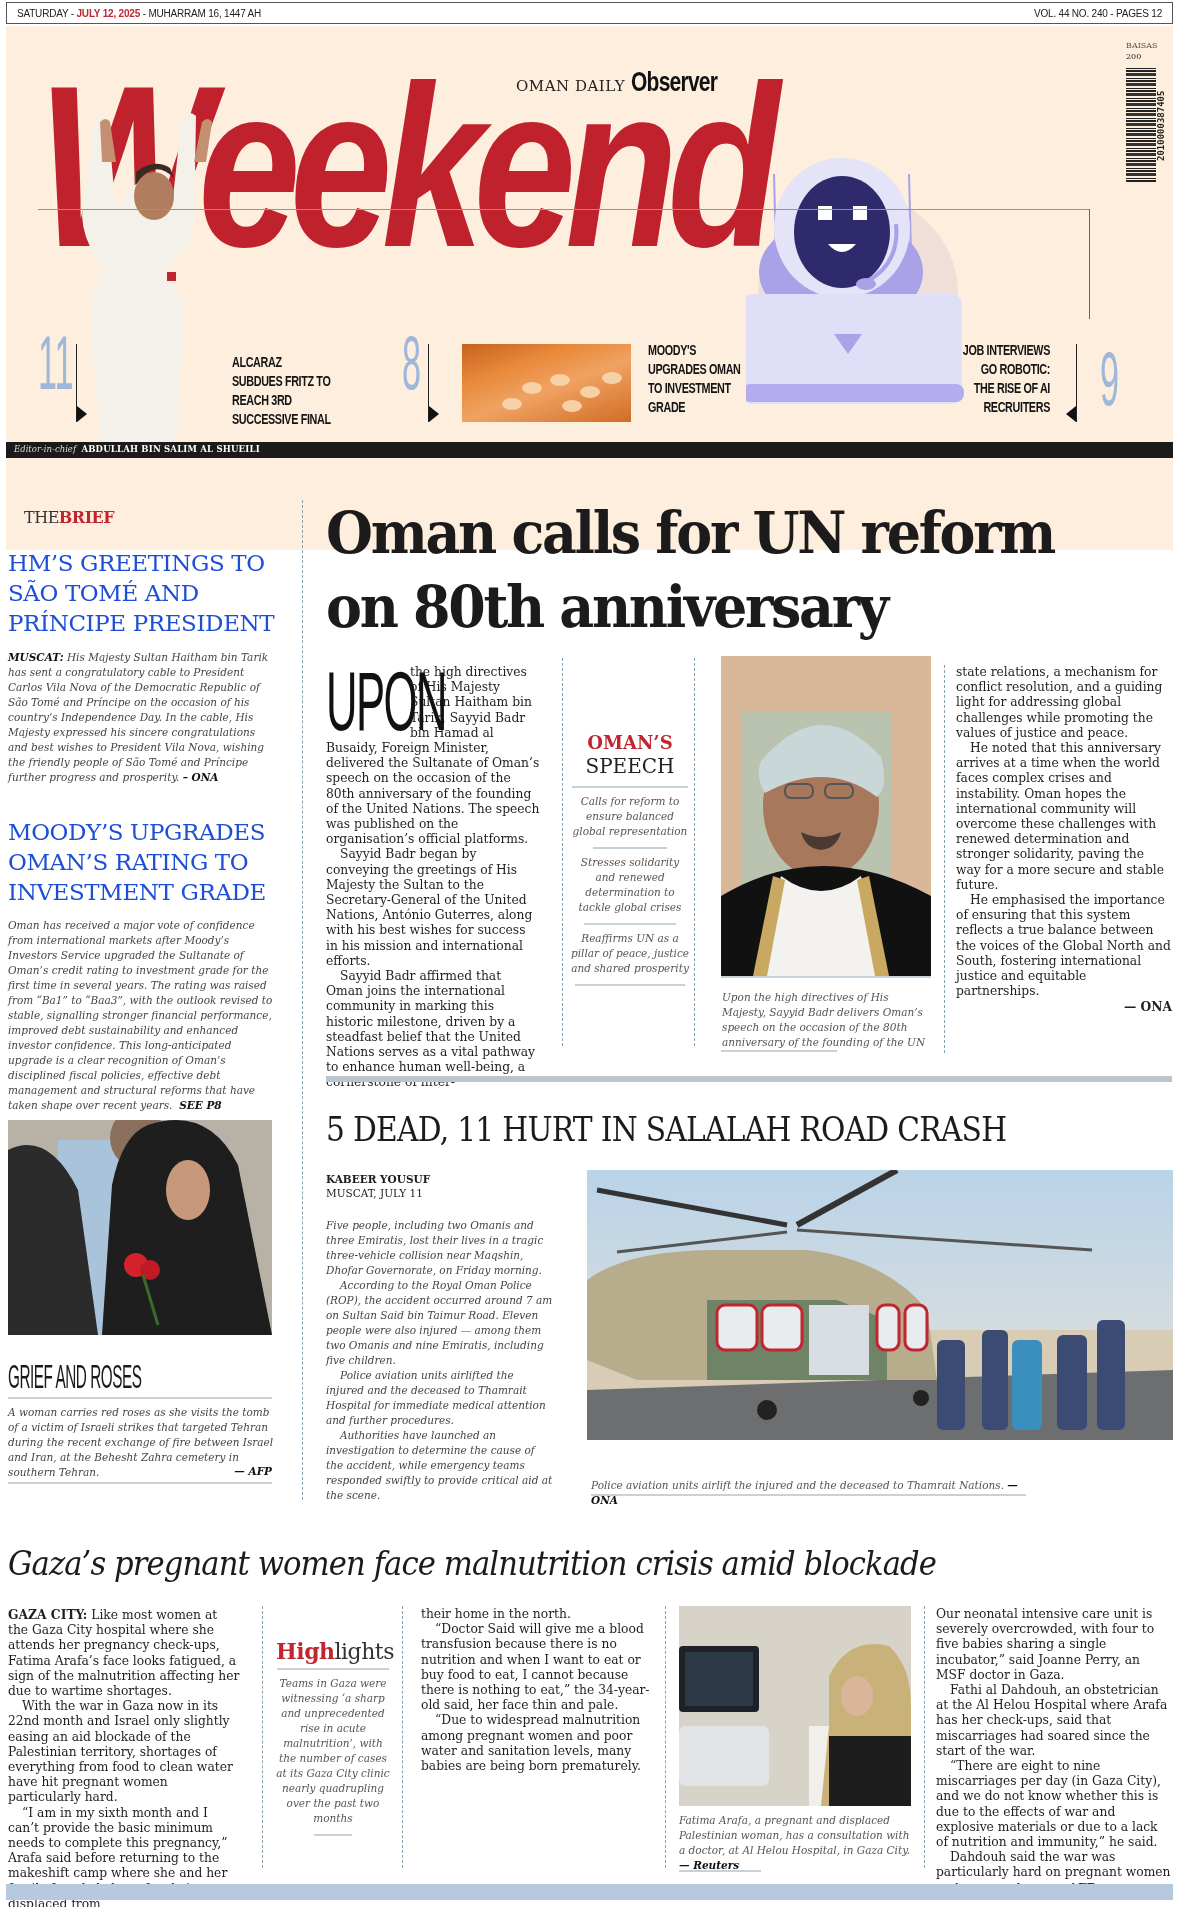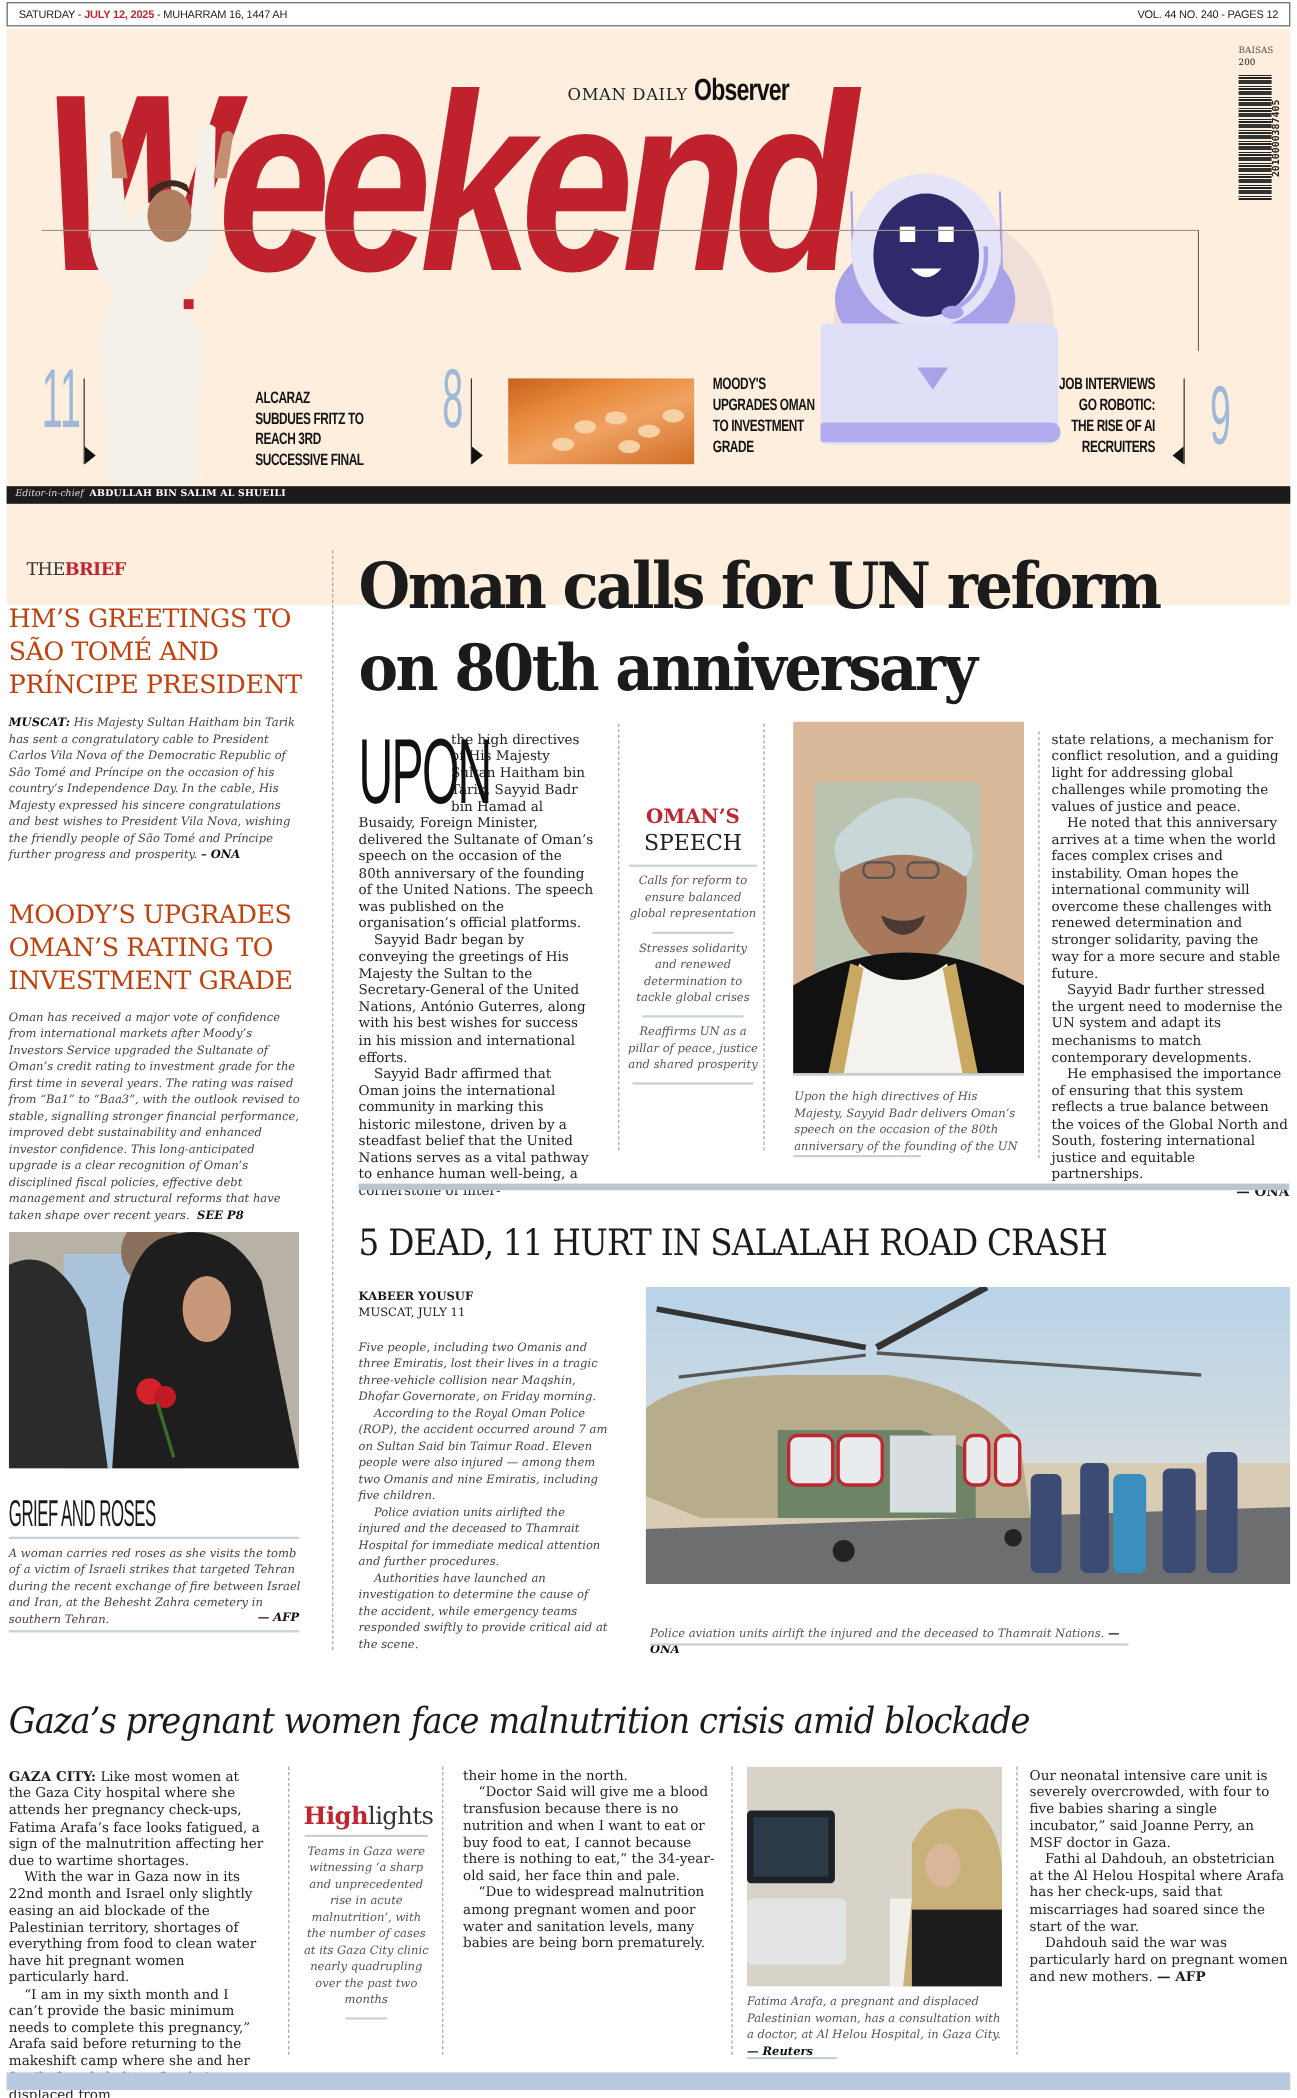--- a/index.html
+++ b/index.html
@@ -44,21 +44,21 @@
     background: linear-gradient(160deg, #c8611d 0%, #e88a3b 30%, #f0a262 55%, #d06d26 100%); overflow: hidden; }
   .refinery i { position: absolute; width: 20px; height: 12px; border-radius: 50%; background: #f7d1a6; }
 
   .editor { left: 6px; top: 442px; width: 1167px; height: 16px; background: #1c1a1a; color: #fff; font-size: 8.5px; padding: 2px 8px; }
   .editor em { font-style: italic; color: #ddd; }
   .editor b { font-weight: bold; letter-spacing: 0.2px; }
 
   
   .brief-tag { left: 8px; top: 508px; font-size: 16px; color: #333; letter-spacing: -0.5px; margin-left: 16px; }
   .brief-tag b { color: #c0262f; }
-  .lh { font-size: 23px; line-height: 30px; color: #c2410c; letter-spacing: -0.4px; }
+  .lh { font-size: 23px; line-height: 30px; color: #1d4ed8; letter-spacing: -0.4px; }
   .small-it { font-style: italic; font-size: 10.5px; line-height: 15px; color: #444; }
   .small-it b { font-style: italic; color: #111; }
   .col-div { width: 1px; background: transparent; border-left: 1px dashed #8aa1b1; }
 
   .photo { overflow: hidden; }
   .grief-title { left: 8px; top: 1357px; font-family: "Liberation Sans", sans-serif; font-weight: normal; font-size: 34px;
     color: #1a1a1a; transform: scaleX(0.45); transform-origin: left top; letter-spacing: -1px; }
   .thin-rule { height: 2px; background: #c6d2d9; }
 
   
@@ -243,21 +243,20 @@
   <path d="M52 220 l-20 100 h14 l18-96z M148 220 l20 100 h-14 l-18-96z" fill="#c9a862"></path>
 </svg>
 <div class="abs thin-rule" style="left:721px; top:976px; width:210px; height:2px;"></div>
 <div class="abs cap" style="left:722px; top:990px; width:210px;">Upon the high directives of His Majesty, Sayyid Badr delivers Oman’s speech on the occasion of the 80th anniversary of the founding of the UN</div>
 <div class="abs thin-rule" style="left:721px; top:1050px; width:116px;"></div>
 
 <div class="abs col-div" style="left:944px; top:665px; height:388px;"></div>
 <div class="abs body" style="left:956px; top:665px; width:216px;">
   <p class="noindent">state relations, a mechanism for conflict resolution, and a guiding light for addressing global challenges while promoting the values of justice and peace.</p>
   <p>He noted that this anniversary arrives at a time when the world faces complex crises and instability. Oman hopes the international community will overcome these challenges with renewed determination and stronger solidarity, paving the way for a more secure and stable future.</p>
-  <p>Sayyid Badr further stressed the urgent need to modernise the UN system and adapt its mechanisms to match contemporary developments.</p>
   <p>He emphasised the importance of ensuring that this system reflects a true balance between the voices of the Global North and South, fostering international justice and equitable partnerships.</p>
   <div style="text-align:right; font-weight:bold;">— ONA</div>
 </div>
 
 <div class="abs gray-bar" style="left:326px; top:1076px; width:846px;"></div>
 
 <div class="abs crash-head">5 DEAD, 11 HURT IN SALALAH ROAD CRASH</div>
 <div class="abs byline" style="left:326px; top:1172px; width:230px;">
   <div><b>KABEER YOUSUF</b></div>
   <div>MUSCAT, JULY 11</div>
@@ -341,16 +340,17 @@
 </svg>
 <div class="abs cap" style="left:679px; top:1813px; width:234px;">
   <span>Fatima Arafa, a pregnant and displaced Palestinian woman, has a consultation with a doctor, at Al Helou Hospital, in Gaza City.</span> <b>— Reuters</b>
 </div>
 <div class="abs thin-rule" style="left:679px; top:1870px; width:82px;"></div>
 
 <div class="abs col-div" style="left:924px; top:1606px; height:262px;"></div>
 <div class="abs body" style="left:936px; top:1607px; width:236px;">
   <p class="noindent">Our neonatal intensive care unit is severely overcrowded, with four to five babies sharing a single incubator,” said Joanne Perry, an MSF doctor in Gaza.</p>
   <p>Fathi al Dahdouh, an obstetrician at the Al Helou Hospital where Arafa has her check-ups, said that miscarriages had soared since the start of the war.</p>
+  <p>“There are eight to nine miscarriages per day (in Gaza City), and we do not know whether this is due to the effects of war and explosive materials or due to a lack of nutrition and immunity,” he said.</p>
   <p><span>Dahdouh said the war was particularly hard on pregnant women and new mothers.</span> <b>— AFP</b></p>
 </div>
 
 <div class="abs bottom-bar"></div>
 
 </body></html>

